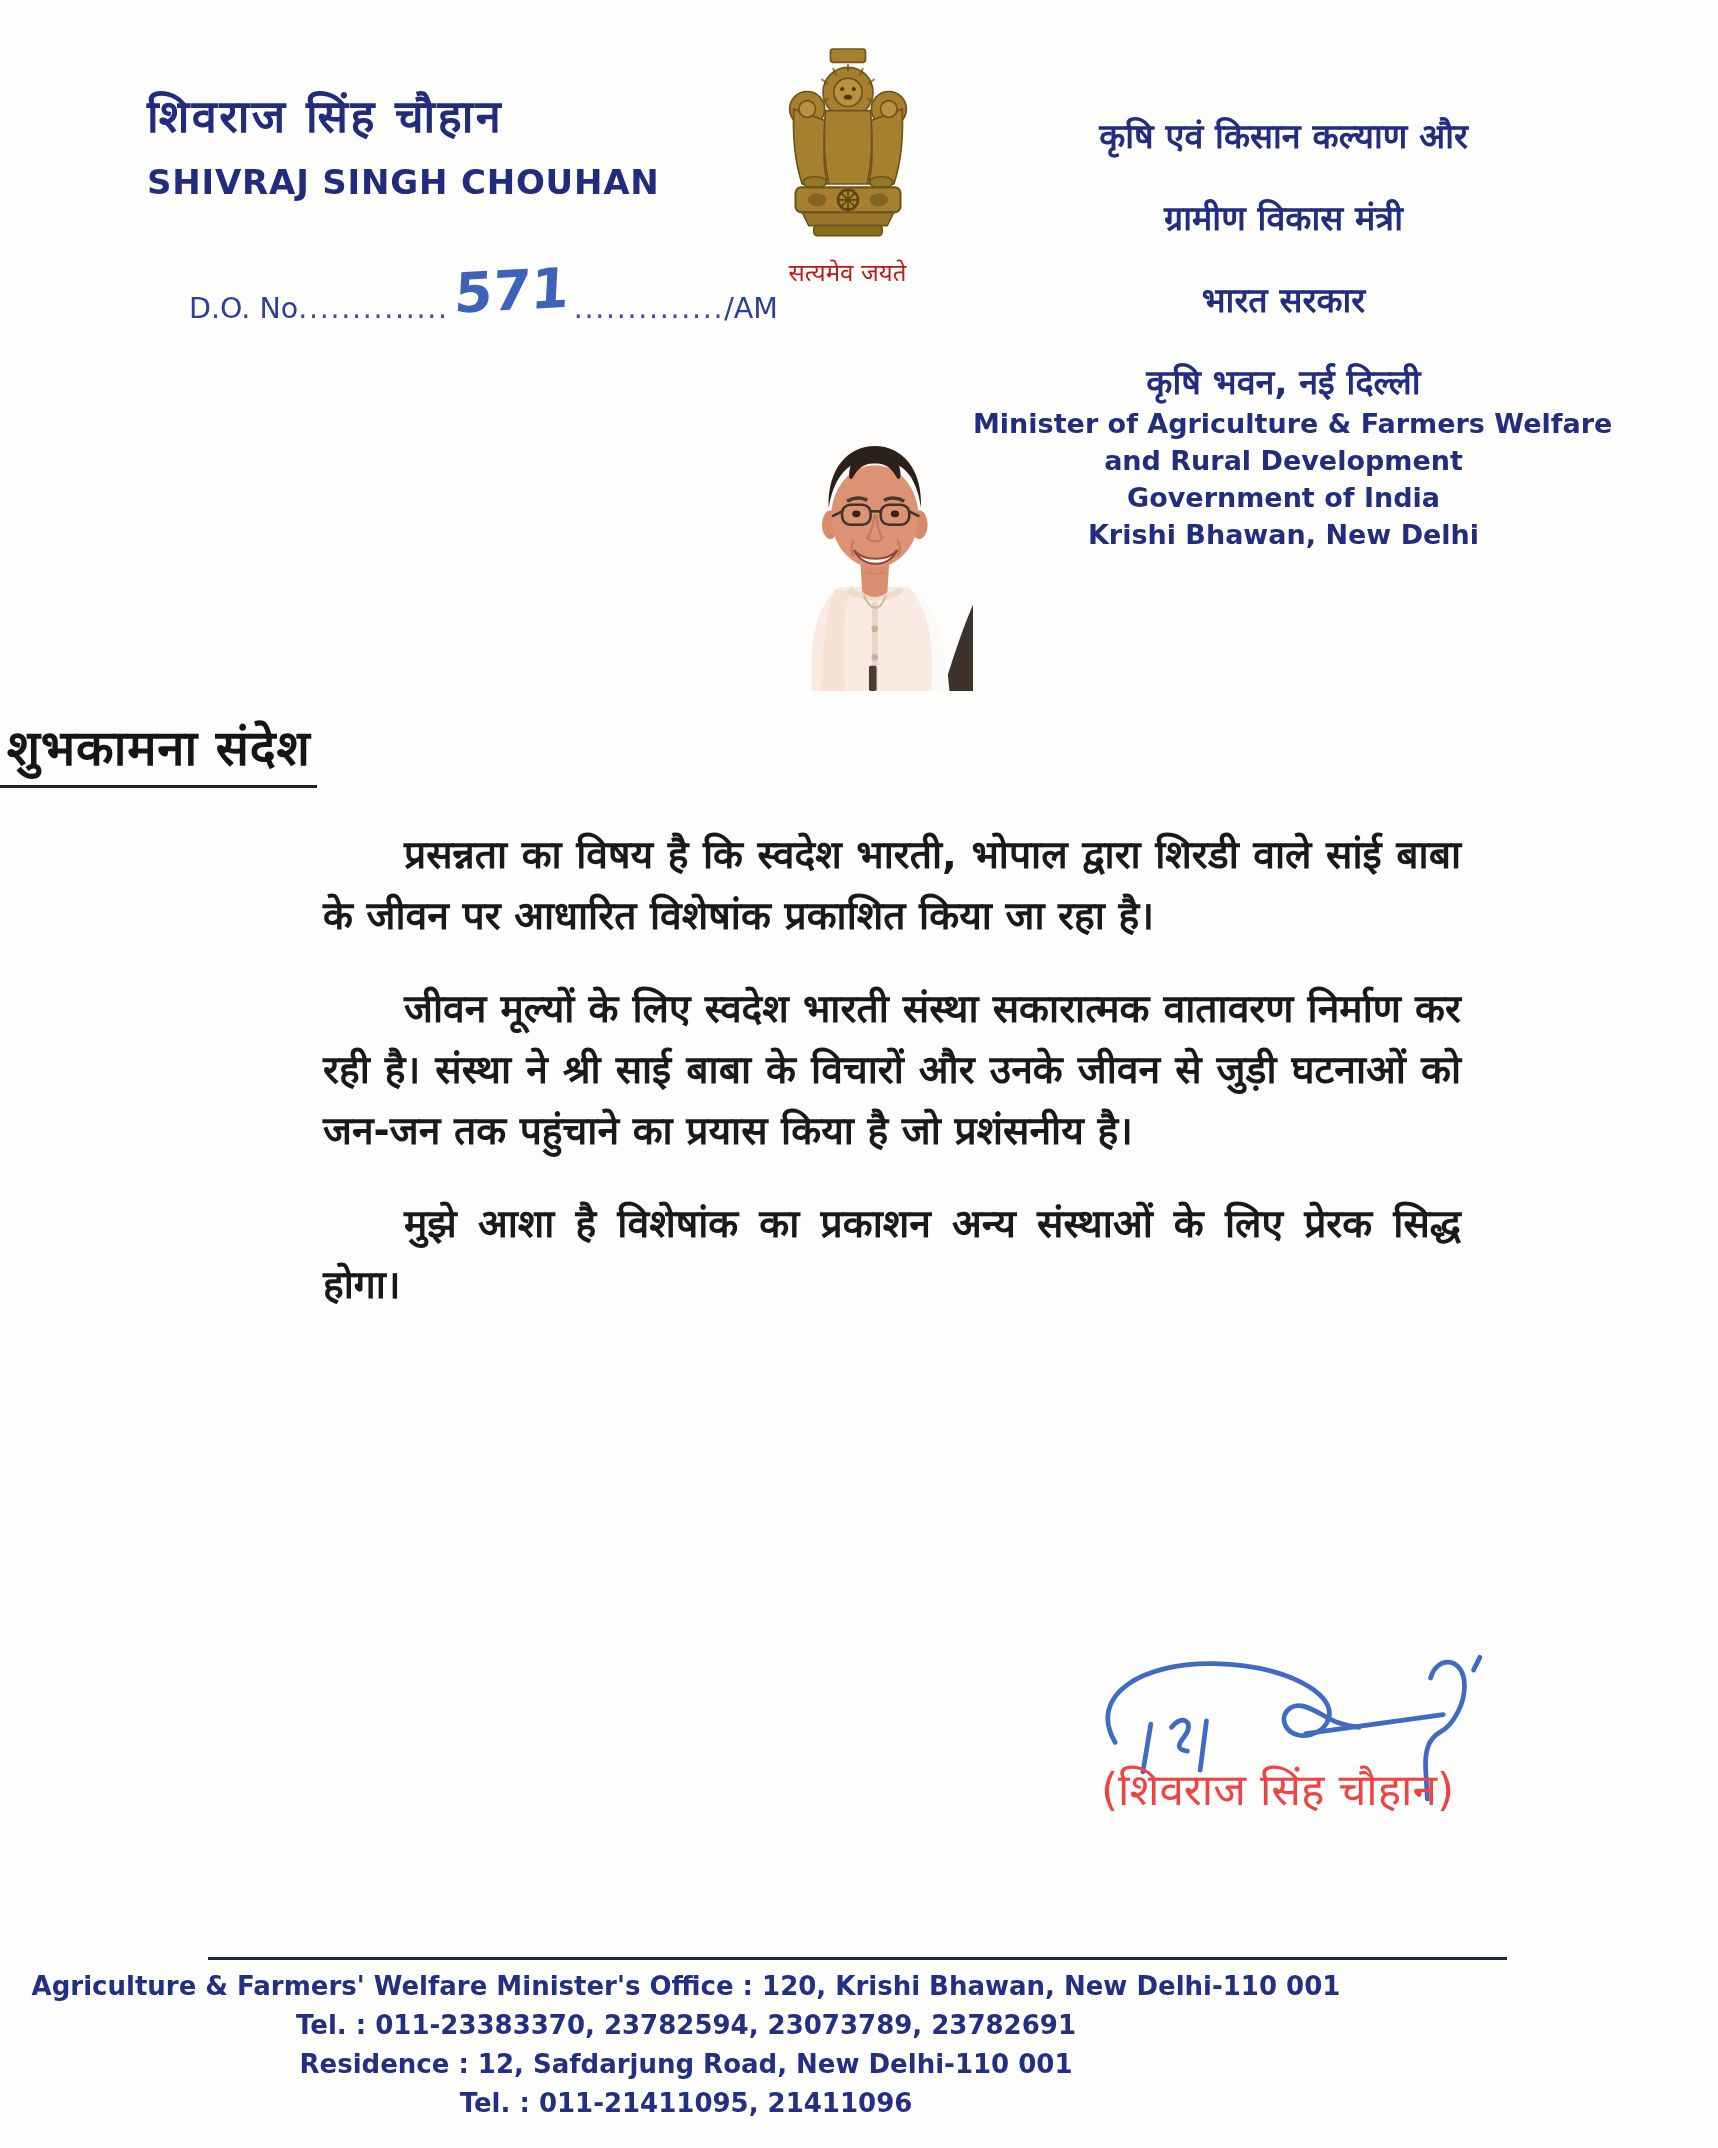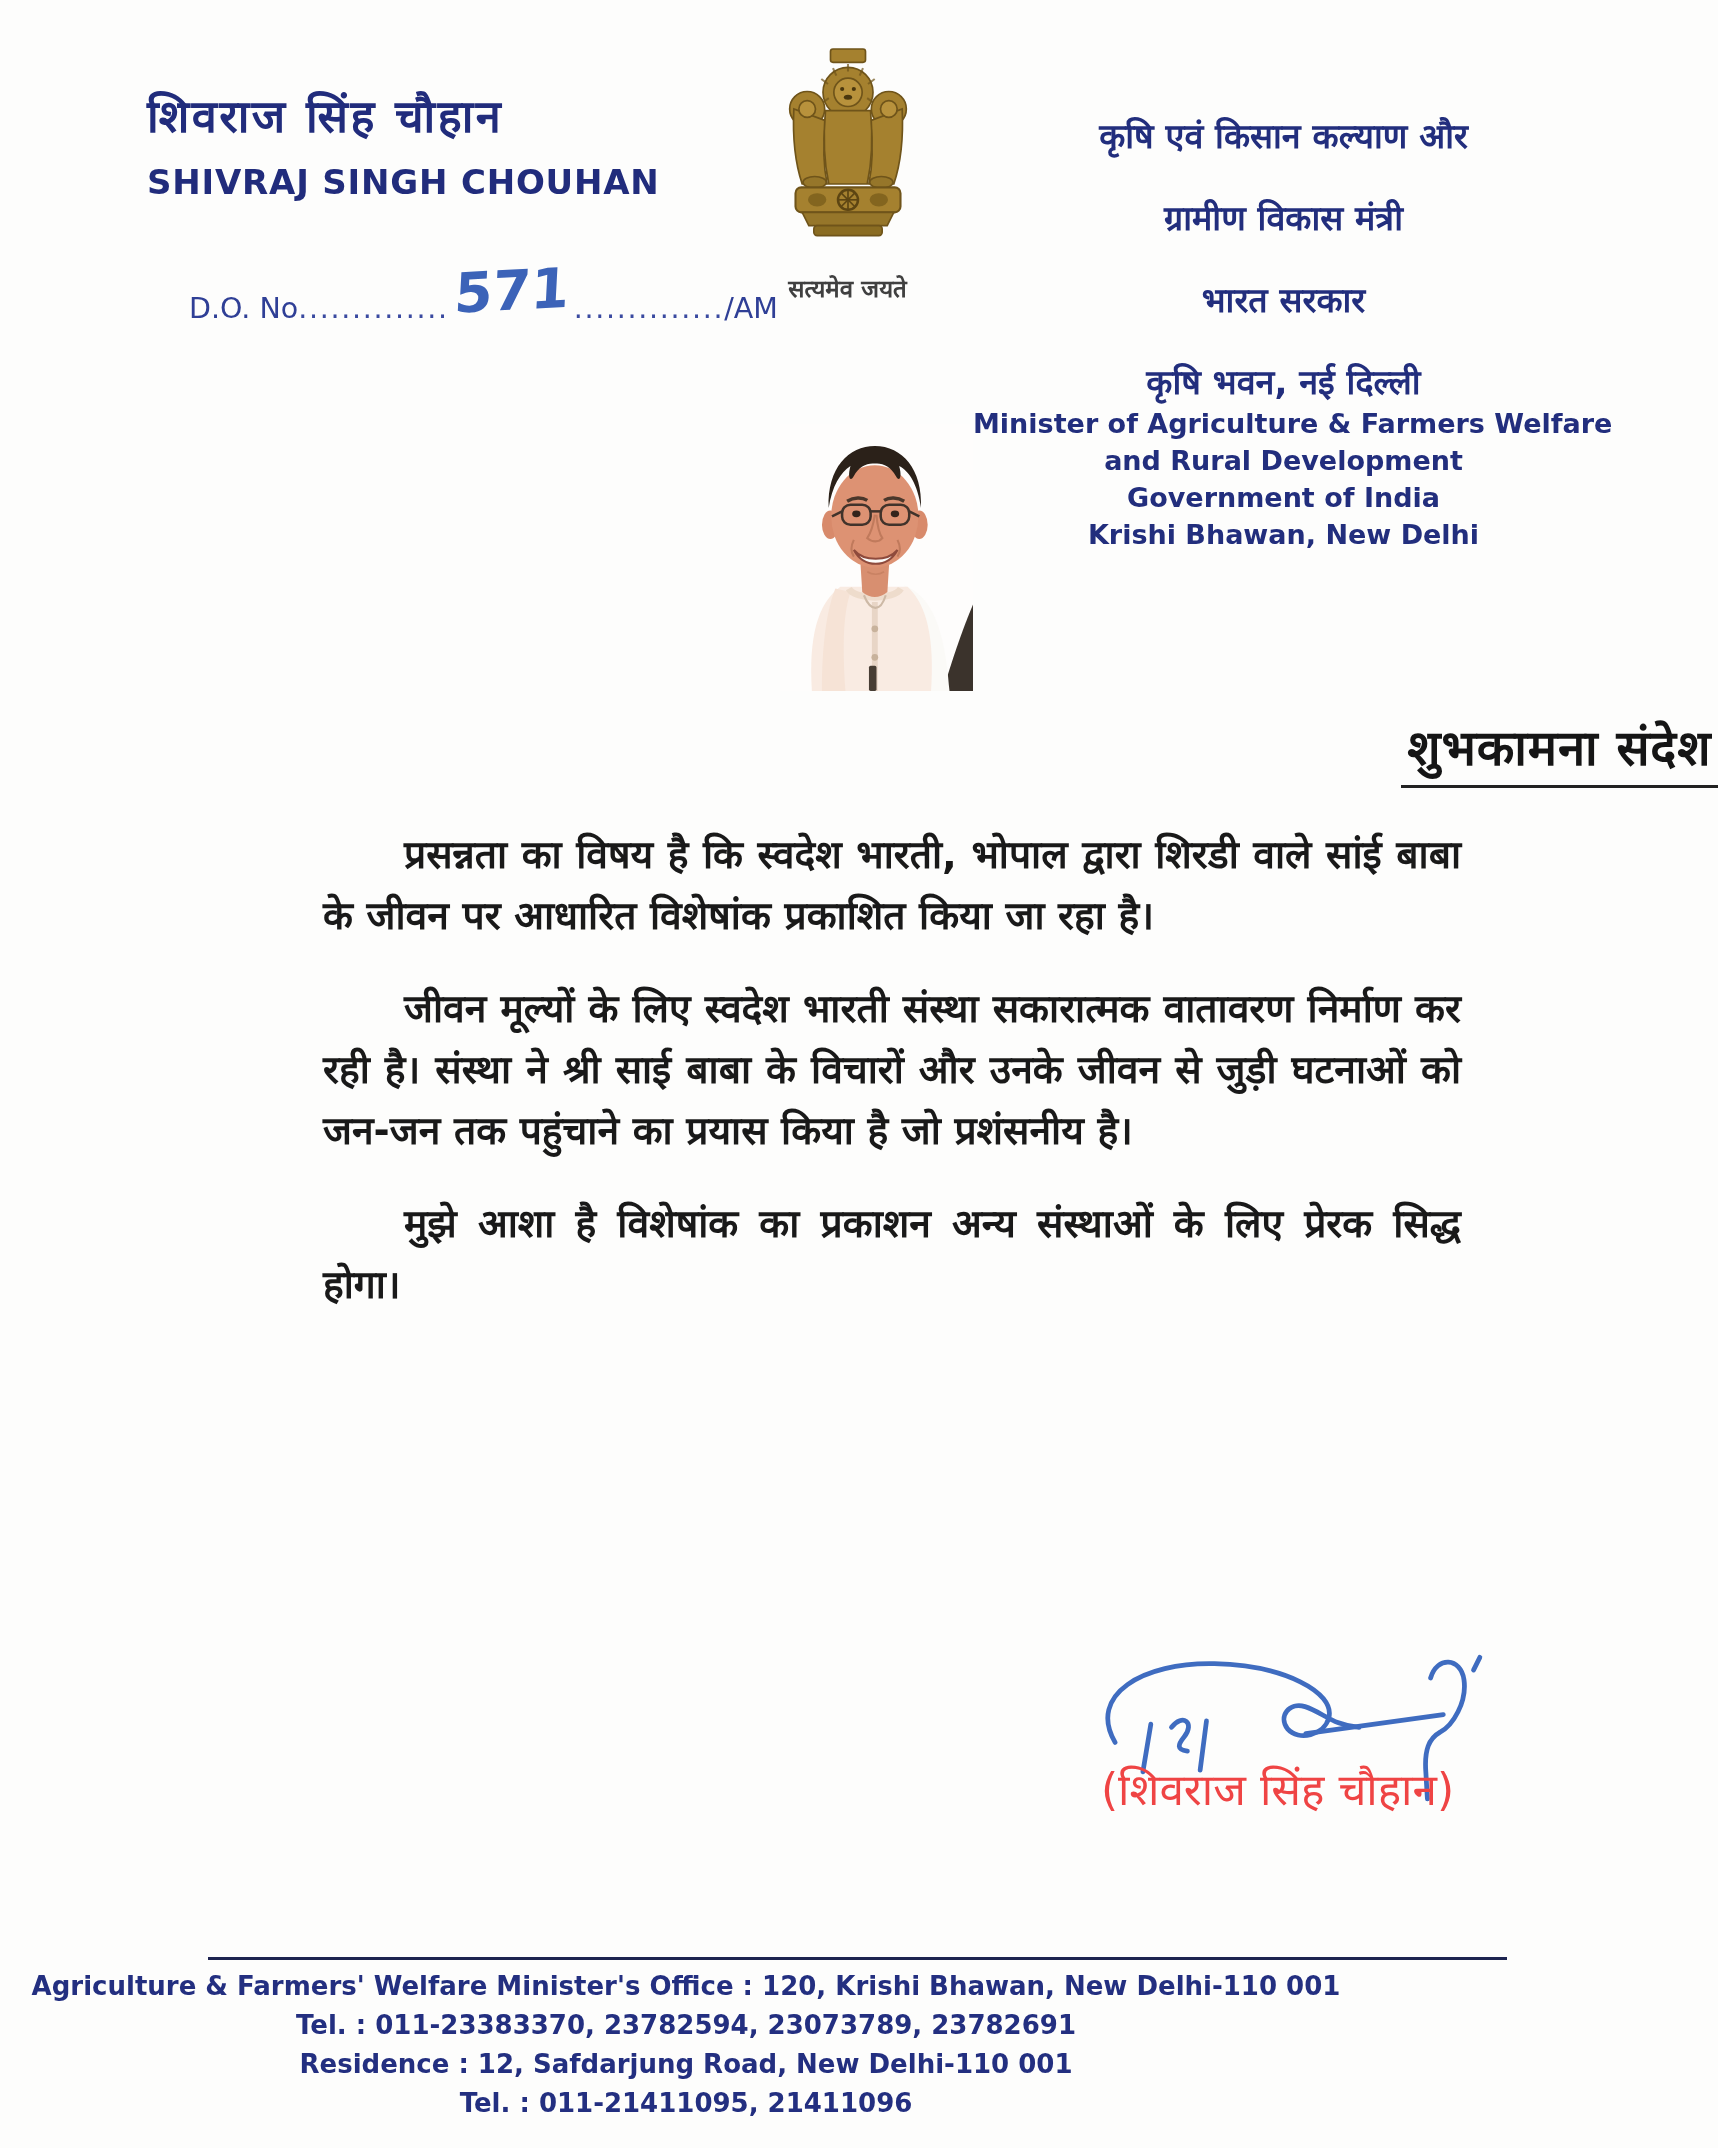--- a/index.html
+++ b/index.html
@@ -16,31 +16,31 @@
     position:absolute; left:189px; top:267px; color:#2f3f96;
     font-size:28.5px; white-space:nowrap;
   }
   .do-line .dots { letter-spacing:1.7px; color:#3a4aa0; }
   .do-number {
     display:inline-block; font-size:55px; color:#3c63b8;
     transform:rotate(-3deg) skewX(-6deg) translateY(-8.4px);
     margin:0 5px; font-weight:bold;
   }
   .emblem-wrap { position:absolute; left:755px; top:44px; width:185px; text-align:center; }
-  .emblem-motto { margin-top:24px; font-size:24px; font-weight:bold; color:#404040; }
+  .emblem-motto { margin-top:8px; font-size:24px; font-weight:normal; color:#b91c1c; }
   .office {
     position:absolute; left:973px; top:77px; width:621px;
     text-align:center; color:#222e7d; white-space:nowrap;
   }
   .office .hi { font-size:34px; font-weight:bold; line-height:46px;margin-top:36px; }
   .office .en { font-size:27px; font-weight:bold; line-height:37px; }
   
   .photo { position:absolute; left:780px; top:424px; width:193px; height:267px; }
   
-  .title-row { position:absolute; left:0; top:713px; width:1718px; text-align:right; }
+  .title-row { position:absolute; left:0; top:713px; width:1718px; text-align:left; }
   .title-row span {
     font-size:49px; font-weight:bold; color:#151515; letter-spacing:0.8px;
     border-bottom:3.4px solid #222; padding:0 6.7px 8.4px 6.7px;
   }
   .body-text { position:absolute; left:323px; top:824px; width:1143px; }
   .body-text p {
     margin:0 5px 32px 0; font-size:39px; line-height:61px; color:#191919;
     font-weight:600; text-align:justify; text-indent:81px;
   }
   

